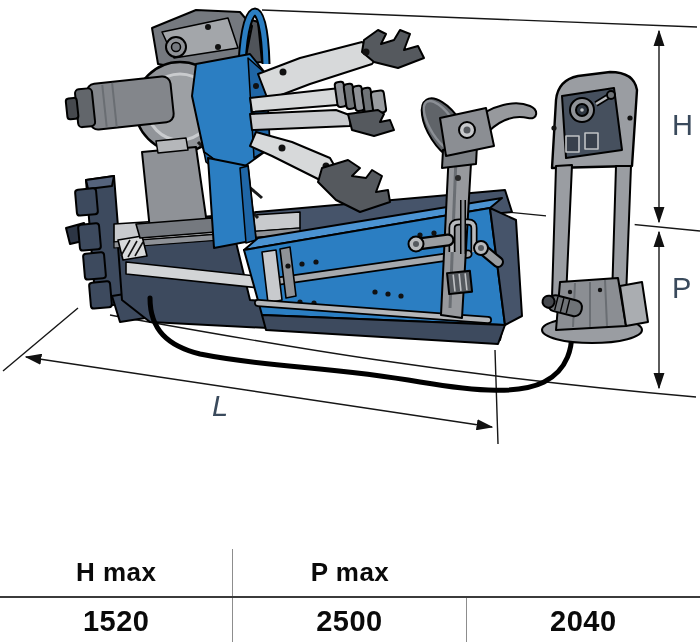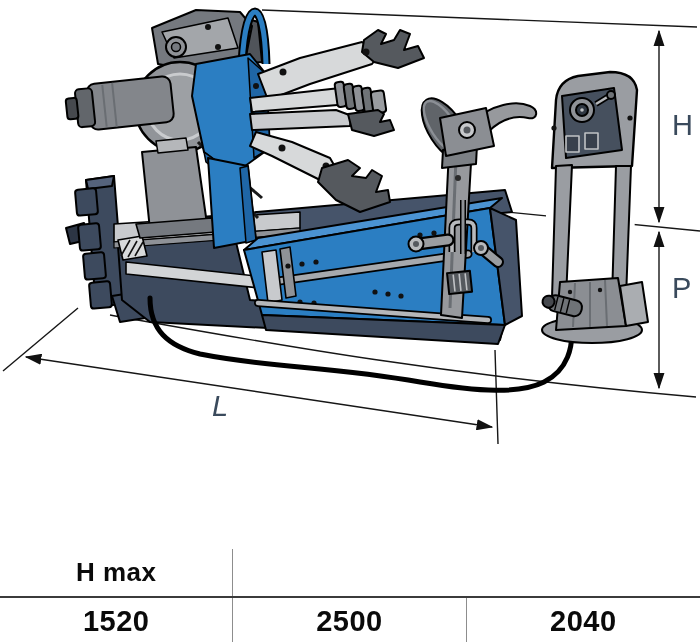--- a/index.html
+++ b/index.html
@@ -222,20 +222,21 @@
       </g>
       <circle cx="570" cy="292" r="2.2" fill="#111" stroke="none"></circle>
       <circle cx="600" cy="290" r="2.2" fill="#111" stroke="none"></circle>
     </g>
   </g>
 </svg>
 
 <div class="spec-table">
   <div class="spec-row header">
     <div class="spec-cell vline">H max</div>
+    <div class="spec-cell">P max</div>
   </div>
   <div class="spec-rule"></div>
   <div class="spec-row values">
     <div class="spec-cell vline">1520</div>
     <div class="spec-cell vline">2500</div>
     <div class="spec-cell">2040</div>
   </div>
 </div>
 
 </body></html>

